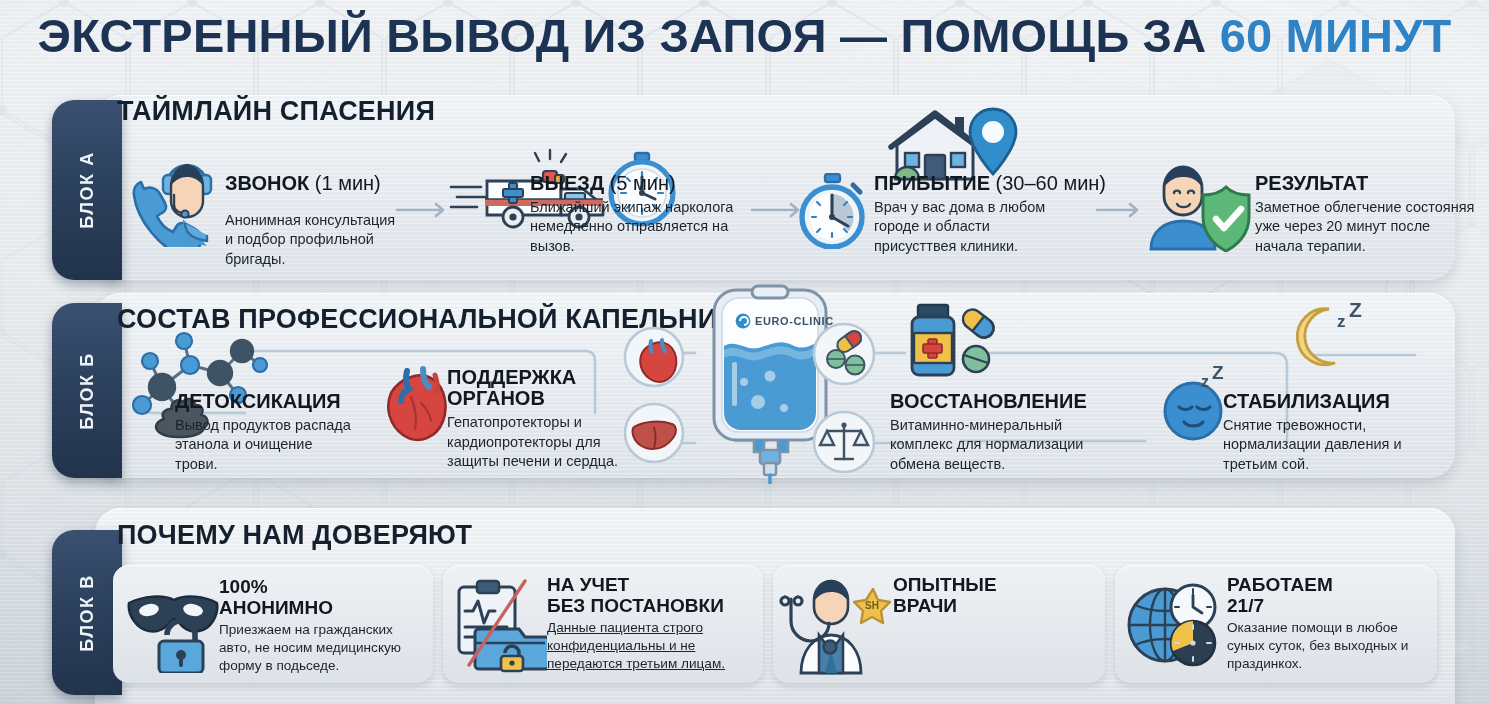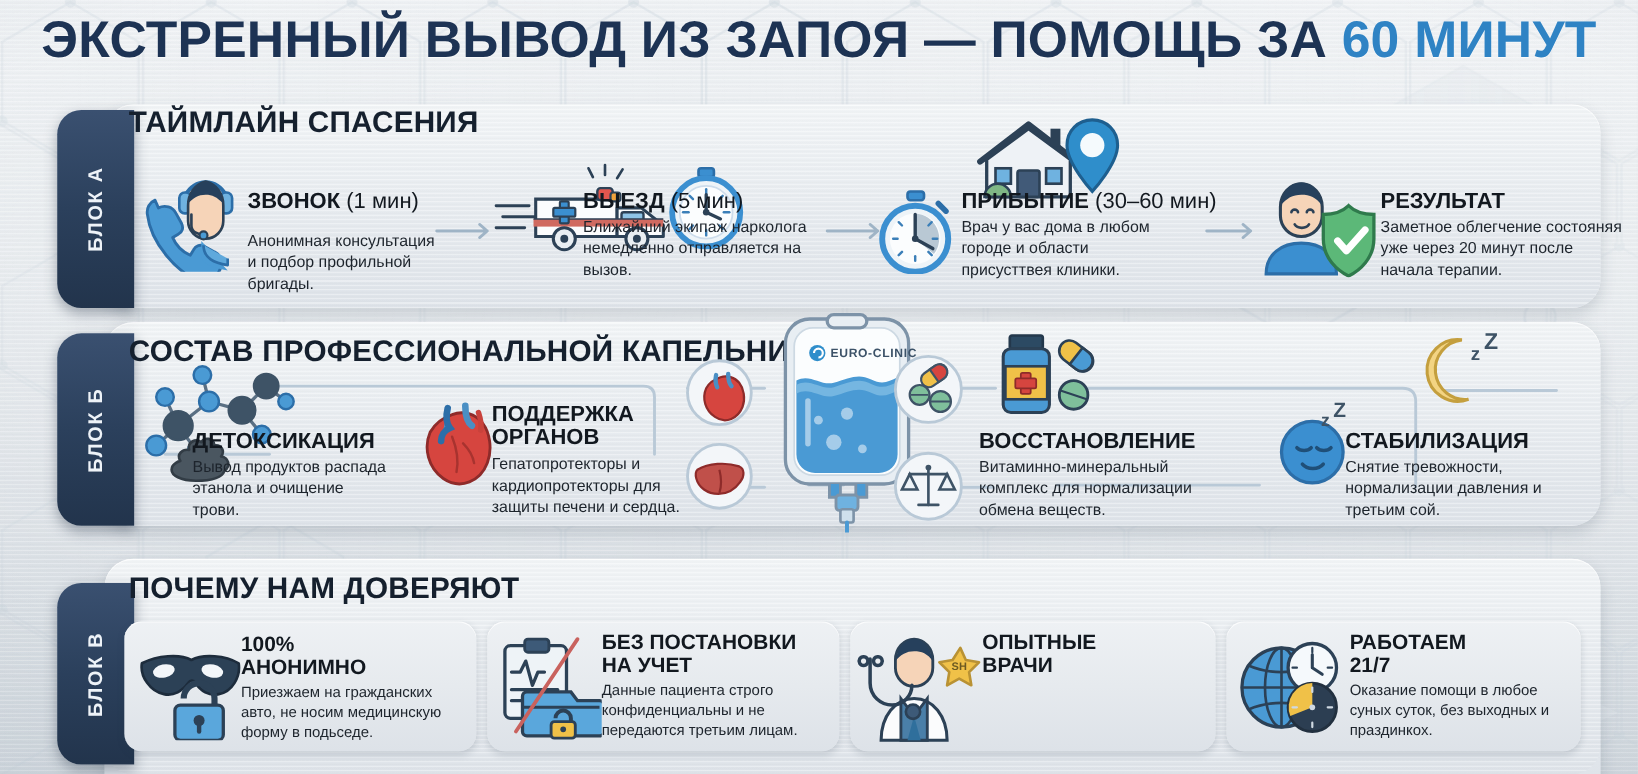--- a/index.html
+++ b/index.html
@@ -519,23 +519,23 @@
         </g>
         <path d="M28,52 h40 l6,8 h20 a4,4 0 0 1 4,4 v24 a4,4 0 0 1 -4,4 h-66 a4,4 0 0 1 -4,-4 v-32 a4,4 0 0 1 4,-4 z" fill="#5aa7dc" stroke="#2c4156" stroke-width="3"></path>
         <path d="M24,66 h70" stroke="#2c4156" stroke-width="2.6"></path>
         <path d="M54,76 a7,7 0 0 1 14,0 l0,4" fill="none" stroke="#2c4156" stroke-width="3.6"></path>
         <rect x="50" y="79" width="22" height="15" rx="3" fill="#f0c148" stroke="#2c4156" stroke-width="2.6"></rect>
         <circle cx="61" cy="86" r="2.6" fill="#2c4156"></circle>
         <line x1="18" y1="88" x2="74" y2="4" stroke="#c9625e" stroke-width="3.4" stroke-linecap="round"></line>
       </svg>
     </div>
     <div style="position:absolute; left:104px; top:10px; width:214px;">
+      <div class="c-h">НА УЧЕТ</div>
       <div class="c-h">БЕЗ ПОСТАНОВКИ</div>
-      <div class="c-h">НА УЧЕТ</div>
-      <div class="c-p" style="width:212px;">Данные пациента строго конфиденциальны и не передаются третьим лицам.</div>
+      <div class="c-p" style="width:212px;text-decoration:underline;">Данные пациента строго конфиденциальны и не передаются третьим лицам.</div>
     </div>
   </div>
 
   <div class="ccard" style="left:678px; top:57px; width:332px; height:118px;">
     <div class="ico" style="left:6px; top:10px; width:120px; height:100px;">
       <svg viewBox="0 0 120 100" width="120" height="100">
         <path d="M52,6 a17,19 0 0 1 17,19 l0,7 a17,17 0 0 1 -34,0 l0,-7 a17,19 0 0 1 17,-19 z" fill="#f6d4b8" stroke="#2c4156" stroke-width="2.6"></path>
         <path d="M35,26 c2,-14 10,-20 17,-20 c7,0 15,6 17,20 c-5,-7 -10,-9 -17,-9 c-7,0 -12,3 -17,9 z" fill="#26405c"></path>
         <path d="M22,98 c0,-22 13,-38 30,-38 c17,0 30,16 30,38 z" fill="#fbfcfd" stroke="#2c4156" stroke-width="2.8"></path>
         <path d="M40,60 l12,16 l12,-16 l0,38 l-24,0 z" fill="#4a7fa8" stroke="#2c4156" stroke-width="2.6"></path>

